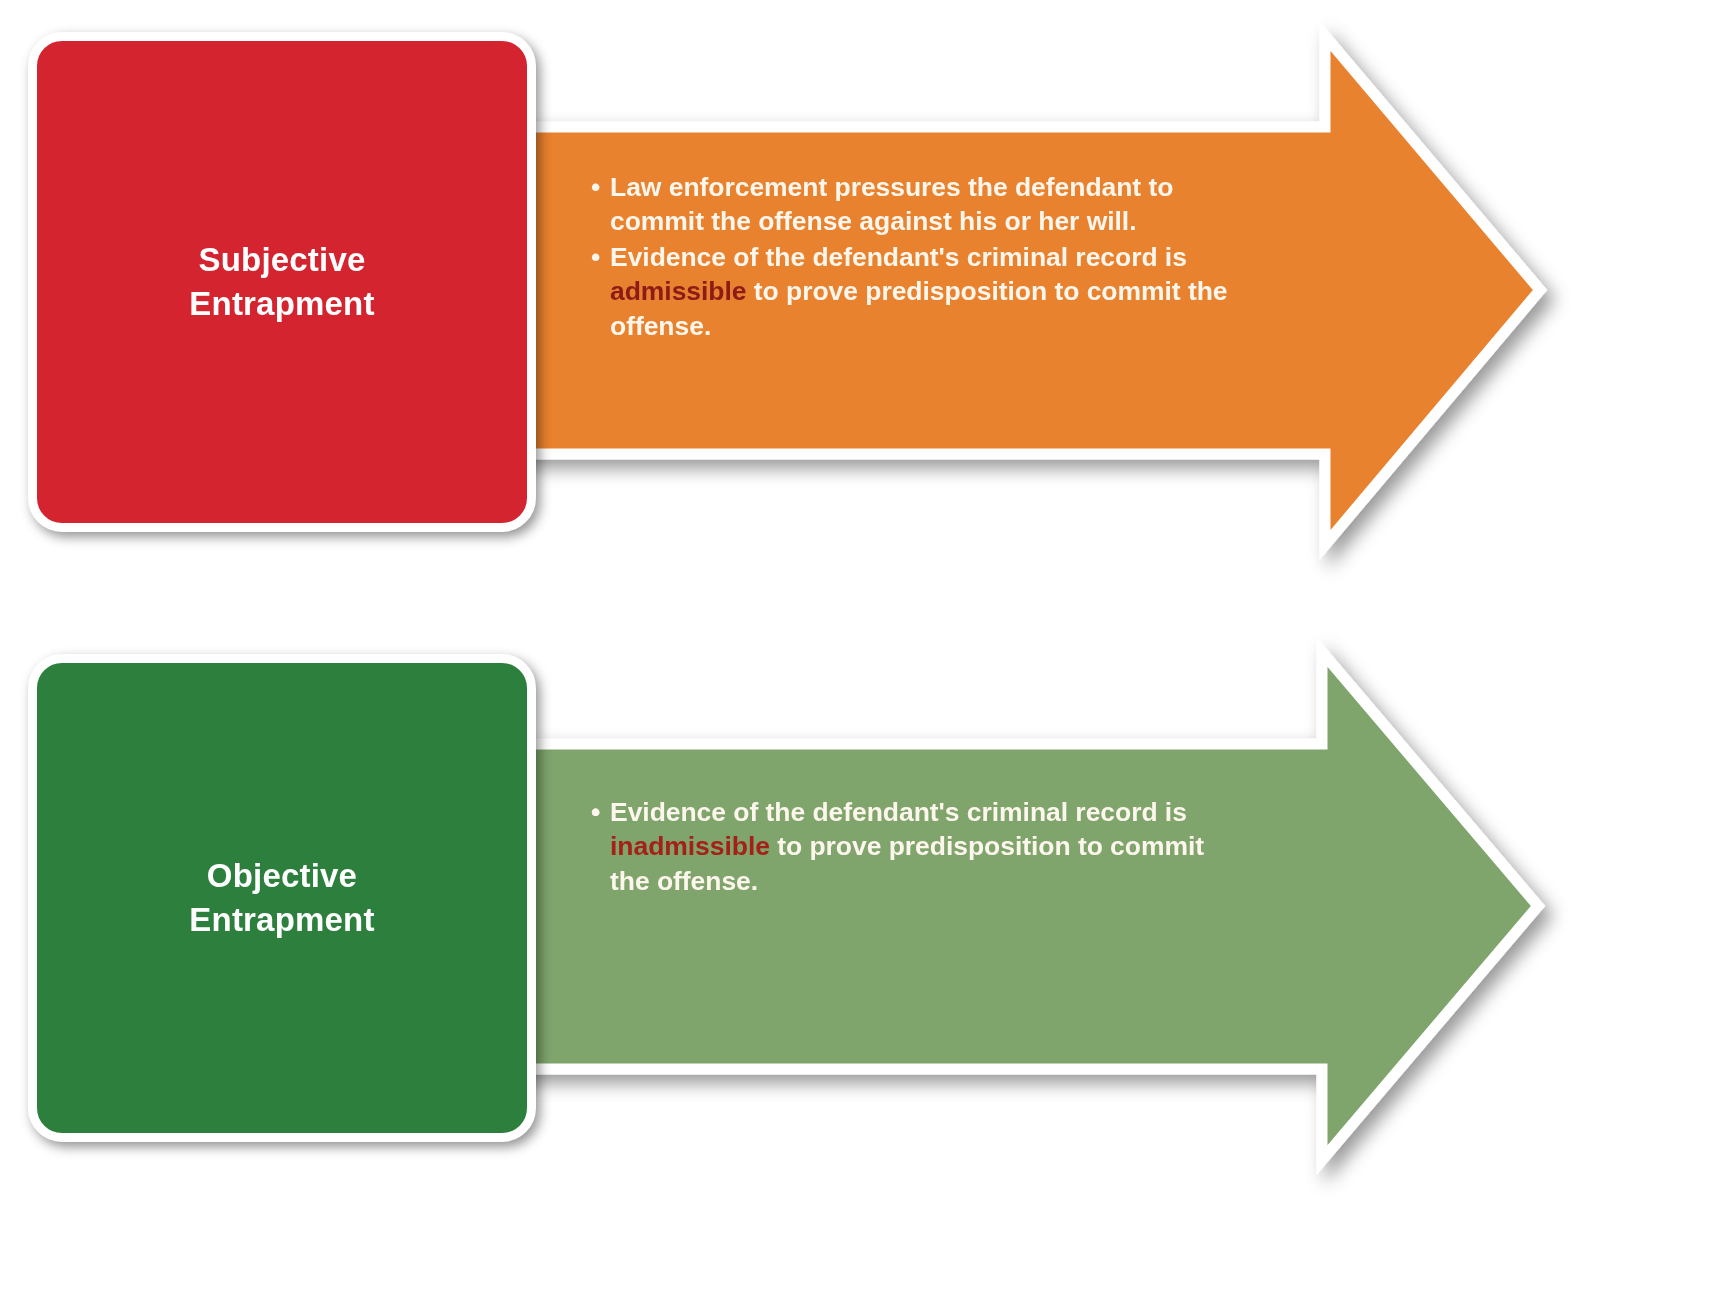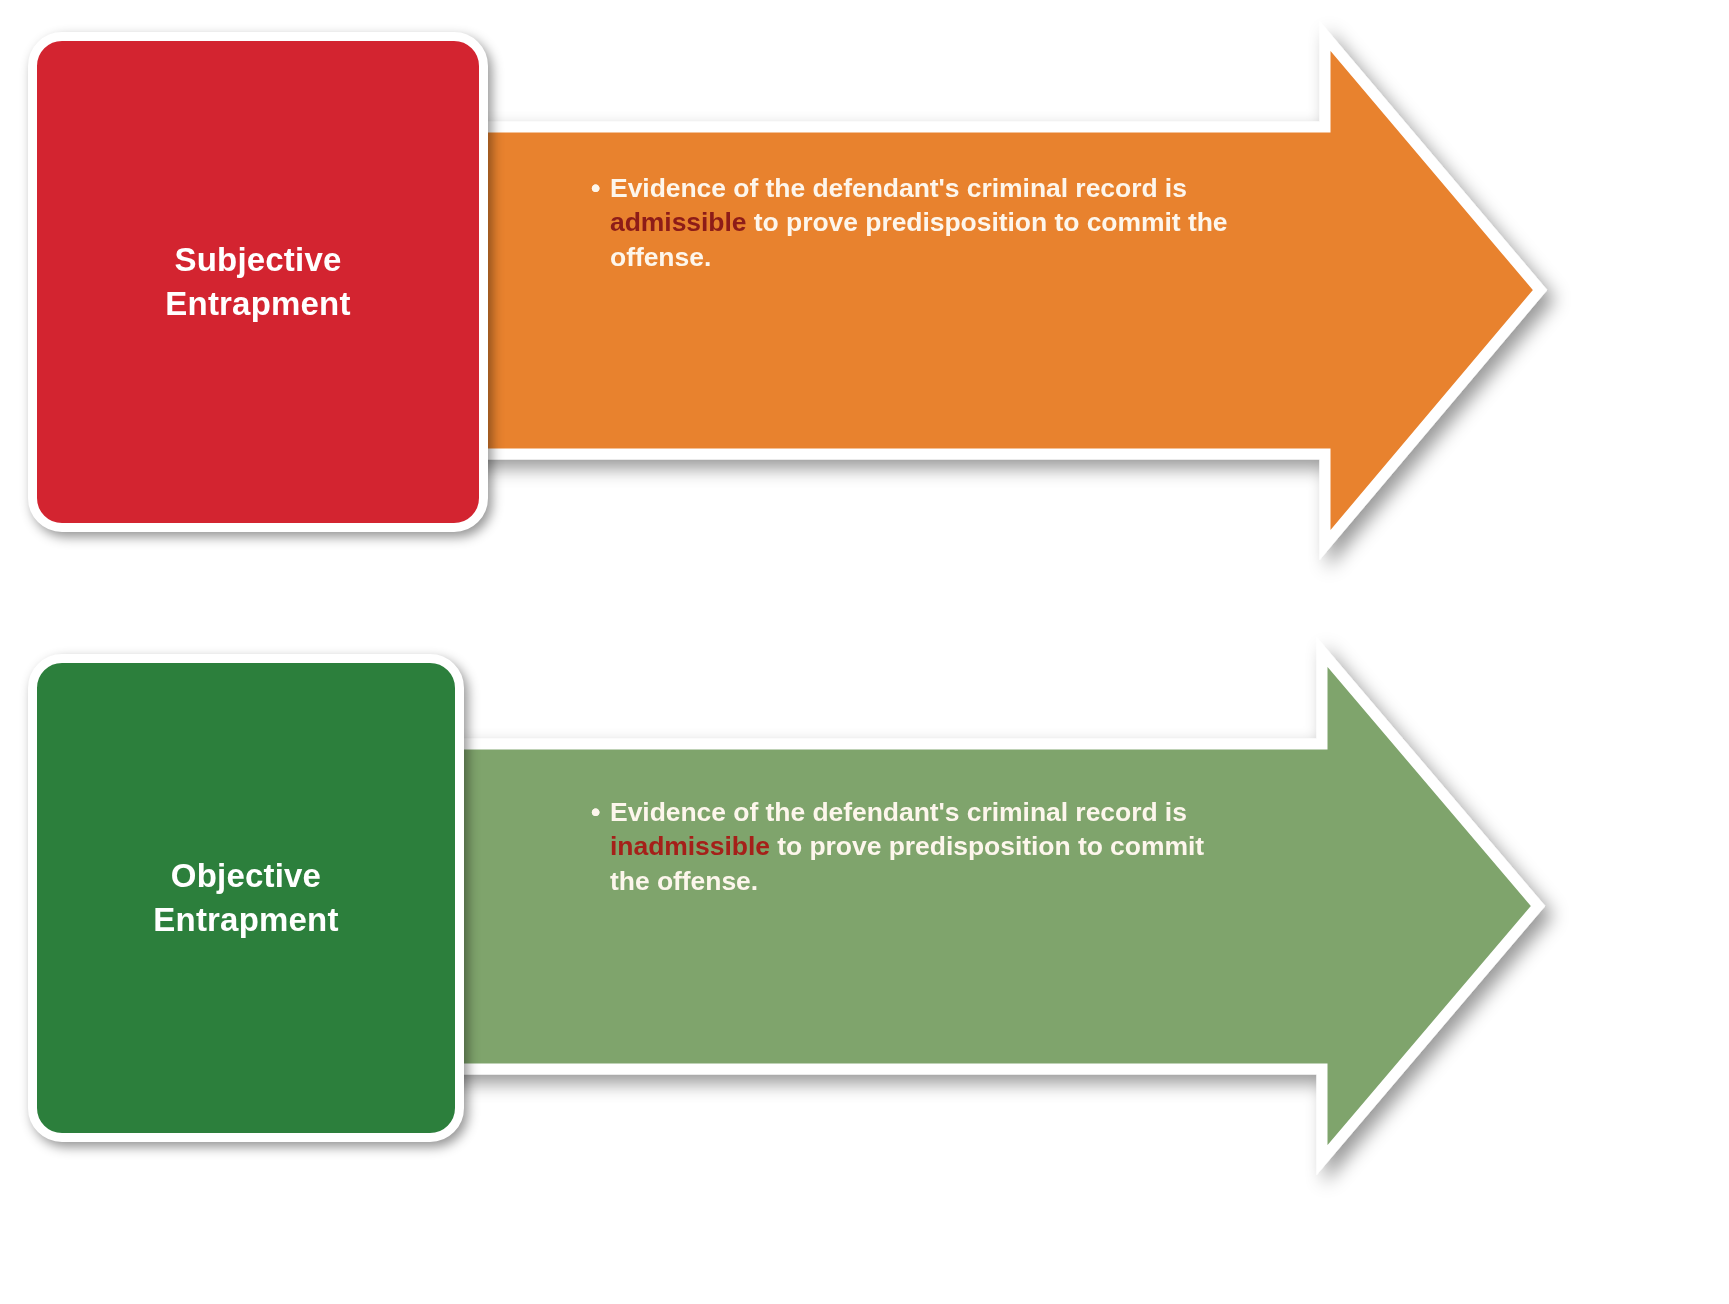--- a/index.html
+++ b/index.html
@@ -54,26 +54,26 @@
     text-align: center;
     color: #ffffff;
     font-weight: bold;
     font-size: 33px;
     line-height: 1.33;
     letter-spacing: 0.2px;
     filter: drop-shadow(4px 5px 6px rgba(0,0,0,0.42));
     z-index: 5;
   }
   #box-subjective {
-    left: 28px;  top: 32px;  width: 460px; height: 500px;
+    left: 28px;  top: 32px;  width: 508px; height: 500px;
     background: #d32430;
     text-align: center;
   }
   #box-objective {
-    left: 28px;  top: 28px;  width: 436px; height: 488px;
+    left: 28px;  top: 28px;  width: 508px; height: 488px;
     background: #2c7f3c;
     text-align: center;
   }
   .label-text { display: block; white-space: pre-line; }
 
   
   .arrow-text {
     position: absolute;
     z-index: 4;
     color: #fdf6ec;
@@ -118,21 +118,21 @@
     </svg>
 
     <div class="label-box" id="box-subjective" style="background: rgb(211, 36, 48); color: rgb(255, 255, 255); border-color: rgb(255, 255, 255);">
       <span class="label-text">Subjective
 Entrapment</span>
     </div>
 
     <div class="arrow-text" id="text-subjective">
       <ul class="bullets">
         <li class="bullet-item">
-          <span class="dot">•</span>
+          <span class="dot">•</span><span>Law enforcement pressures the defendant to commit the offense against his or her will.</span>
         </li>
         <li class="bullet-item">
           <span class="dot">•</span><span>Evidence of the defendant's criminal record is </span><span class="hl-admissible" style="color: rgb(141, 28, 24);">admissible</span><span> to prove predisposition to commit the offense.</span>
         </li>
       </ul>
     </div>
   </div>
 
   <div class="row" id="row-objective">
 

